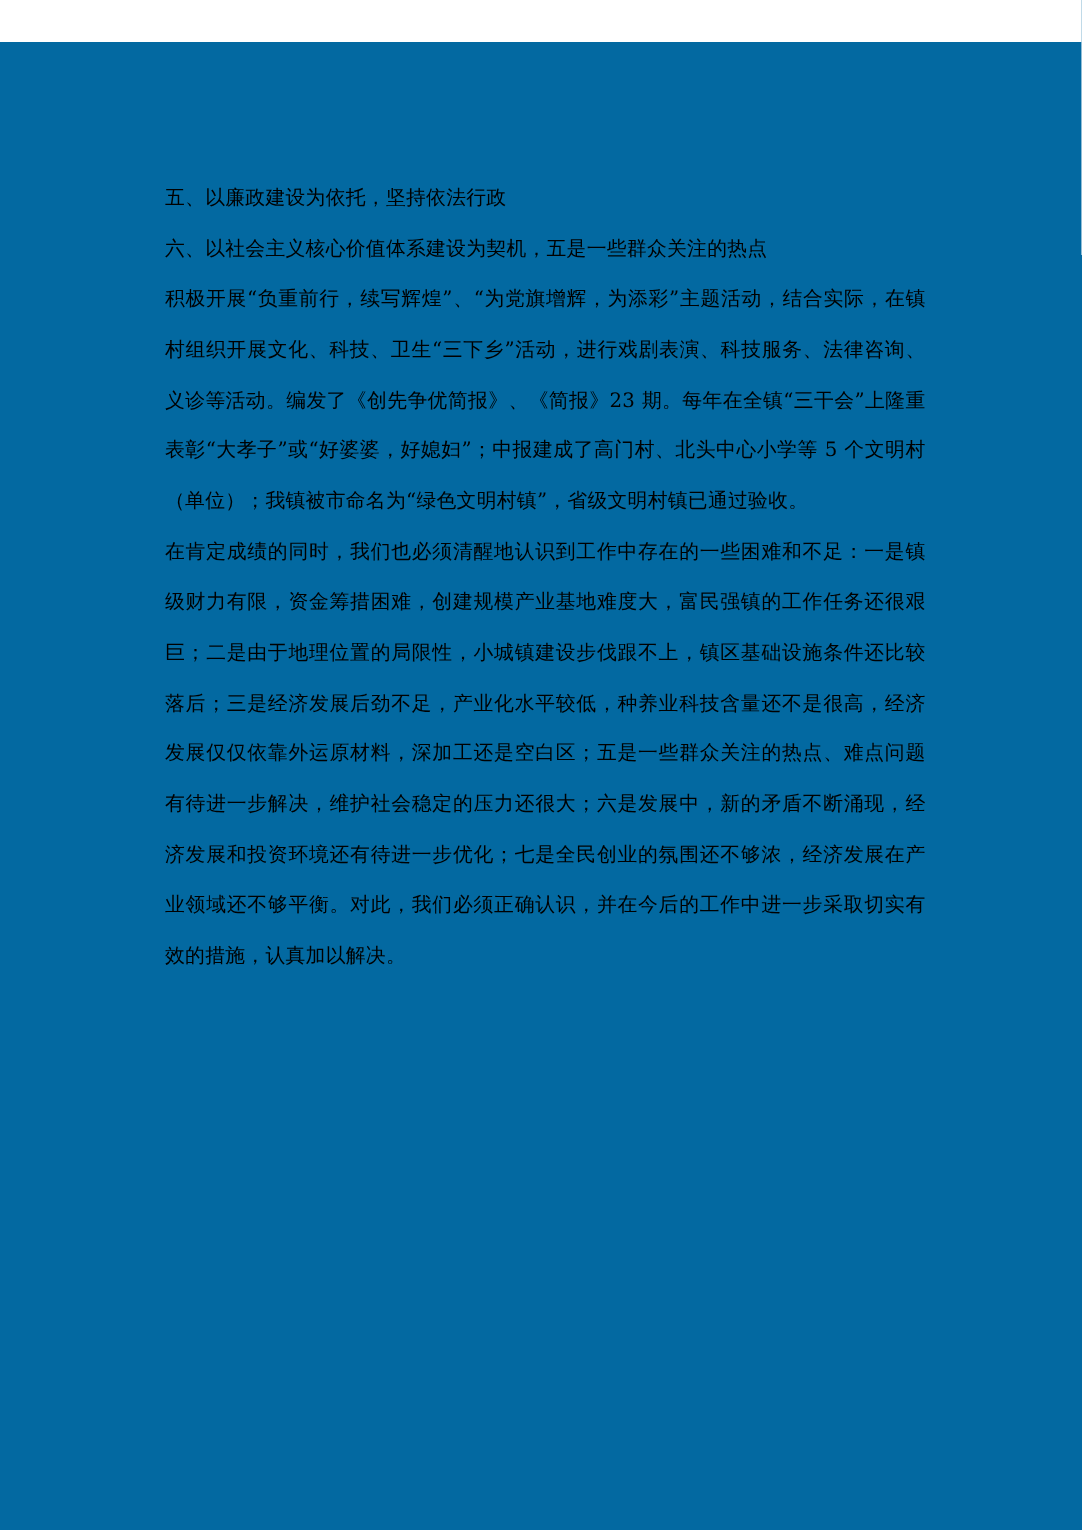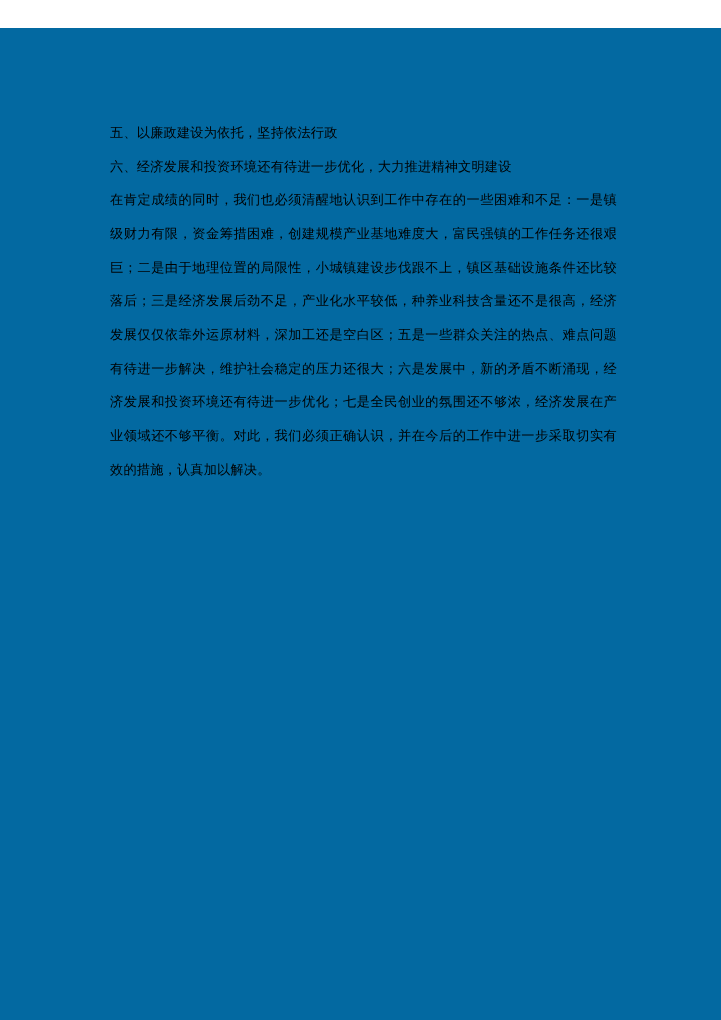--- a/index.html
+++ b/index.html
@@ -37,16 +37,17 @@
     letter-spacing: 0.2px;
     word-break: break-all;
   }
 </style>
 </head>
 <body>
 
 <div class="page">
   <div class="doc-body">
     <p class="para">五、以廉政建设为依托，坚持依法行政</p>
-    <p class="para">六、经济发展和投资环境还有待进一步优化，大力推进精神文明建设</p>
+    <p class="para">六、以社会主义核心价值体系建设为契机，五是一些群众关注的热点</p>
+    <p class="para">积极开展“负重前行，续写辉煌”、“为党旗增辉，为添彩”主题活动，结合实际，在镇村组织开展文化、科技、卫生“三下乡”活动，进行戏剧表演、科技服务、法律咨询、义诊等活动。编发了《创先争优简报》、《简报》23 期。每年在全镇“三干会”上隆重表彰“大孝子”或“好婆婆，好媳妇”；中报建成了高门村、北头中心小学等 5 个文明村（单位）；我镇被市命名为“绿色文明村镇”，省级文明村镇已通过验收。</p>
     <p class="para">在肯定成绩的同时，我们也必须清醒地认识到工作中存在的一些困难和不足：一是镇级财力有限，资金筹措困难，创建规模产业基地难度大，富民强镇的工作任务还很艰巨；二是由于地理位置的局限性，小城镇建设步伐跟不上，镇区基础设施条件还比较落后；三是经济发展后劲不足，产业化水平较低，种养业科技含量还不是很高，经济发展仅仅依靠外运原材料，深加工还是空白区；五是一些群众关注的热点、难点问题有待进一步解决，维护社会稳定的压力还很大；六是发展中，新的矛盾不断涌现，经济发展和投资环境还有待进一步优化；七是全民创业的氛围还不够浓，经济发展在产业领域还不够平衡。对此，我们必须正确认识，并在今后的工作中进一步采取切实有效的措施，认真加以解决。</p>
   </div>
 </div>
 
 </body></html>

